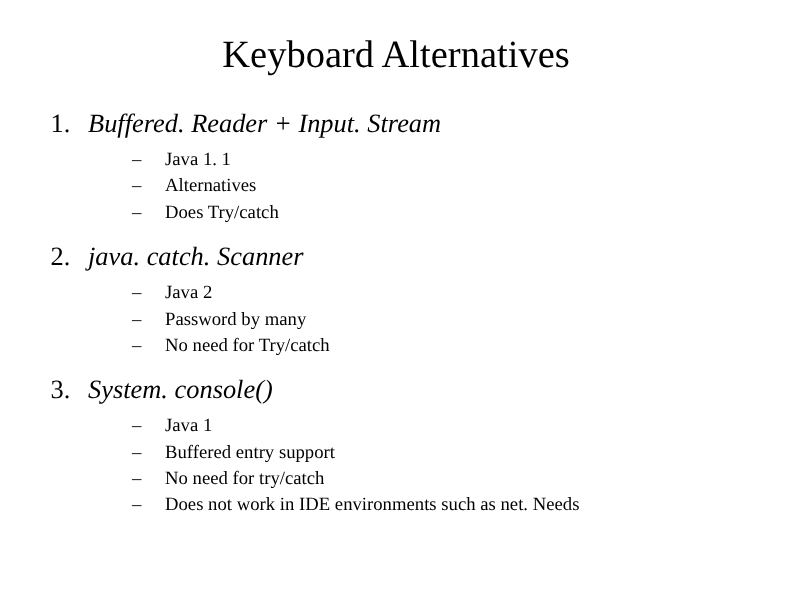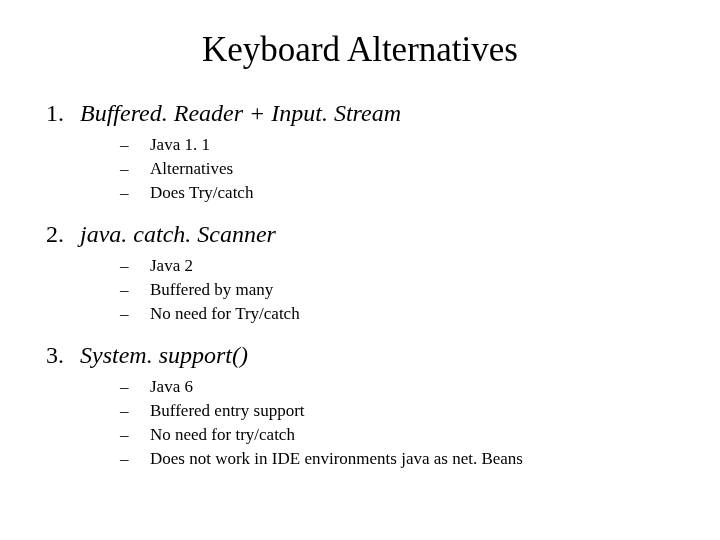--- a/index.html
+++ b/index.html
@@ -81,42 +81,42 @@
   <span class="num">2.</span>
   <span class="text">java. catch. Scanner</span>
 </div>
 <div class="sublist">
   <div class="sub-item">
     <span class="dash">–</span>
     <span class="text">Java 2</span>
   </div>
   <div class="sub-item">
     <span class="dash">–</span>
-    <span class="text">Buffered by many</span>
+    <span class="text">Password by many</span>
   </div>
   <div class="sub-item">
     <span class="dash">–</span>
     <span class="text">No need for Try/catch</span>
   </div>
 </div>
 
 <div class="numbered-item">
   <span class="num">3.</span>
-  <span class="text">System. support()</span>
+  <span class="text">System. console()</span>
 </div>
 <div class="sublist">
   <div class="sub-item">
     <span class="dash">–</span>
-    <span class="text">Java 6</span>
+    <span class="text">Java 1</span>
   </div>
   <div class="sub-item">
     <span class="dash">–</span>
     <span class="text">Buffered entry support</span>
   </div>
   <div class="sub-item">
     <span class="dash">–</span>
     <span class="text">No need for try/catch</span>
   </div>
   <div class="sub-item">
     <span class="dash">–</span>
-    <span class="text">Does not work in IDE environments java as net. Beans</span>
+    <span class="text">Does not work in IDE environments such as net. Needs</span>
   </div>
 </div>
 
 </body></html>

